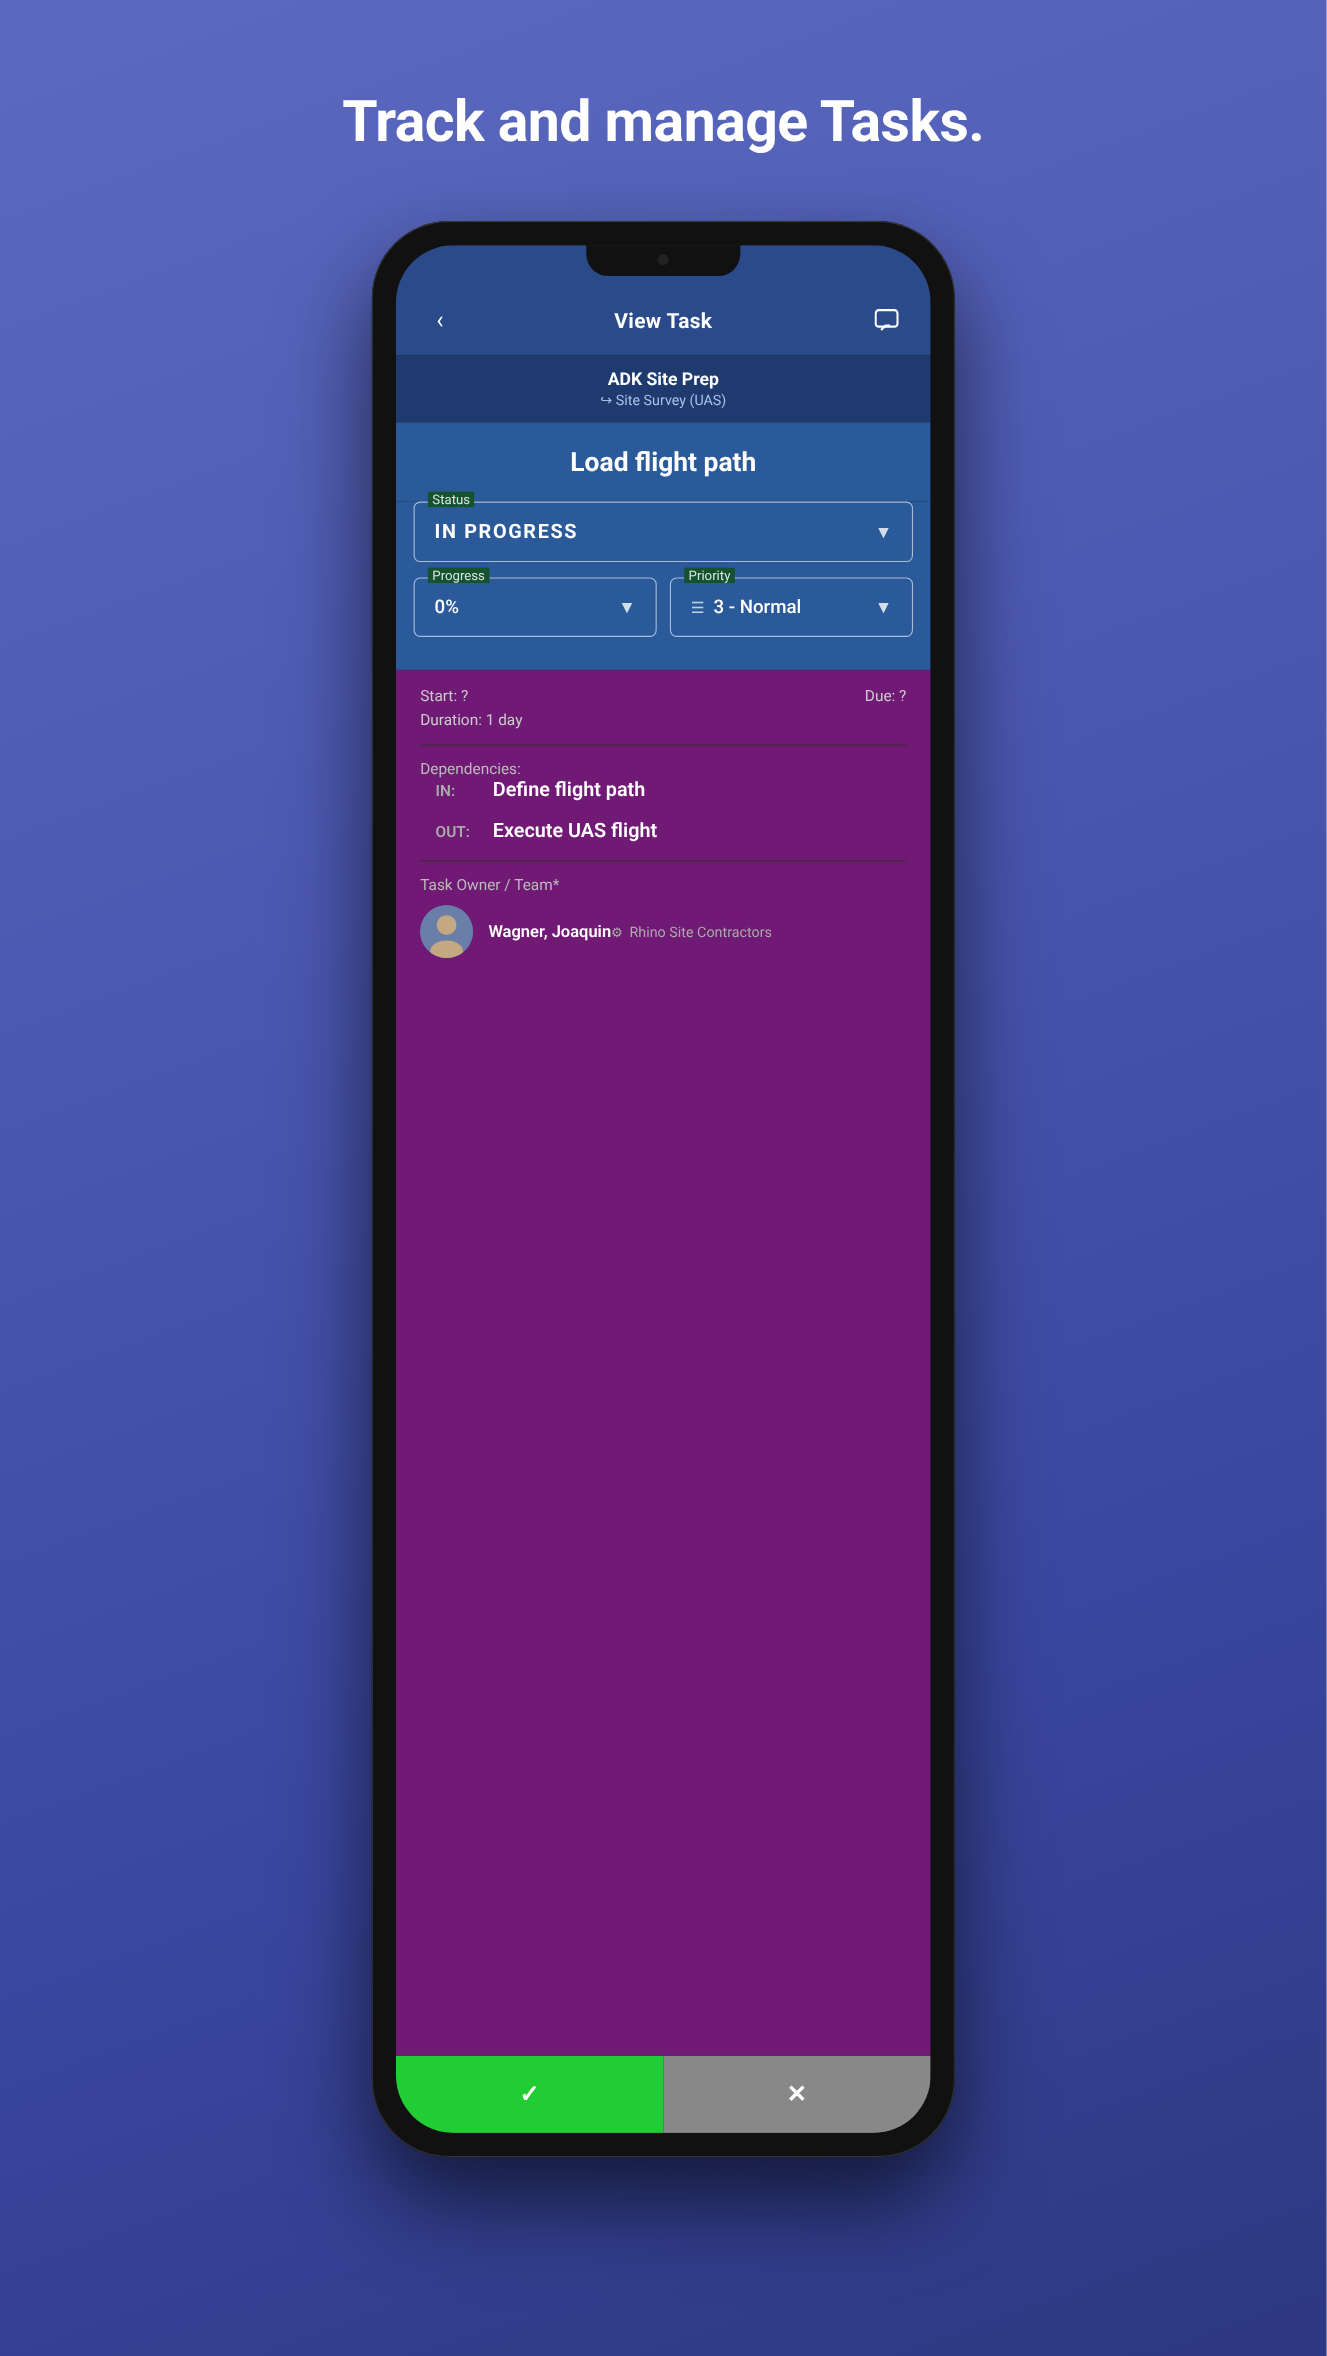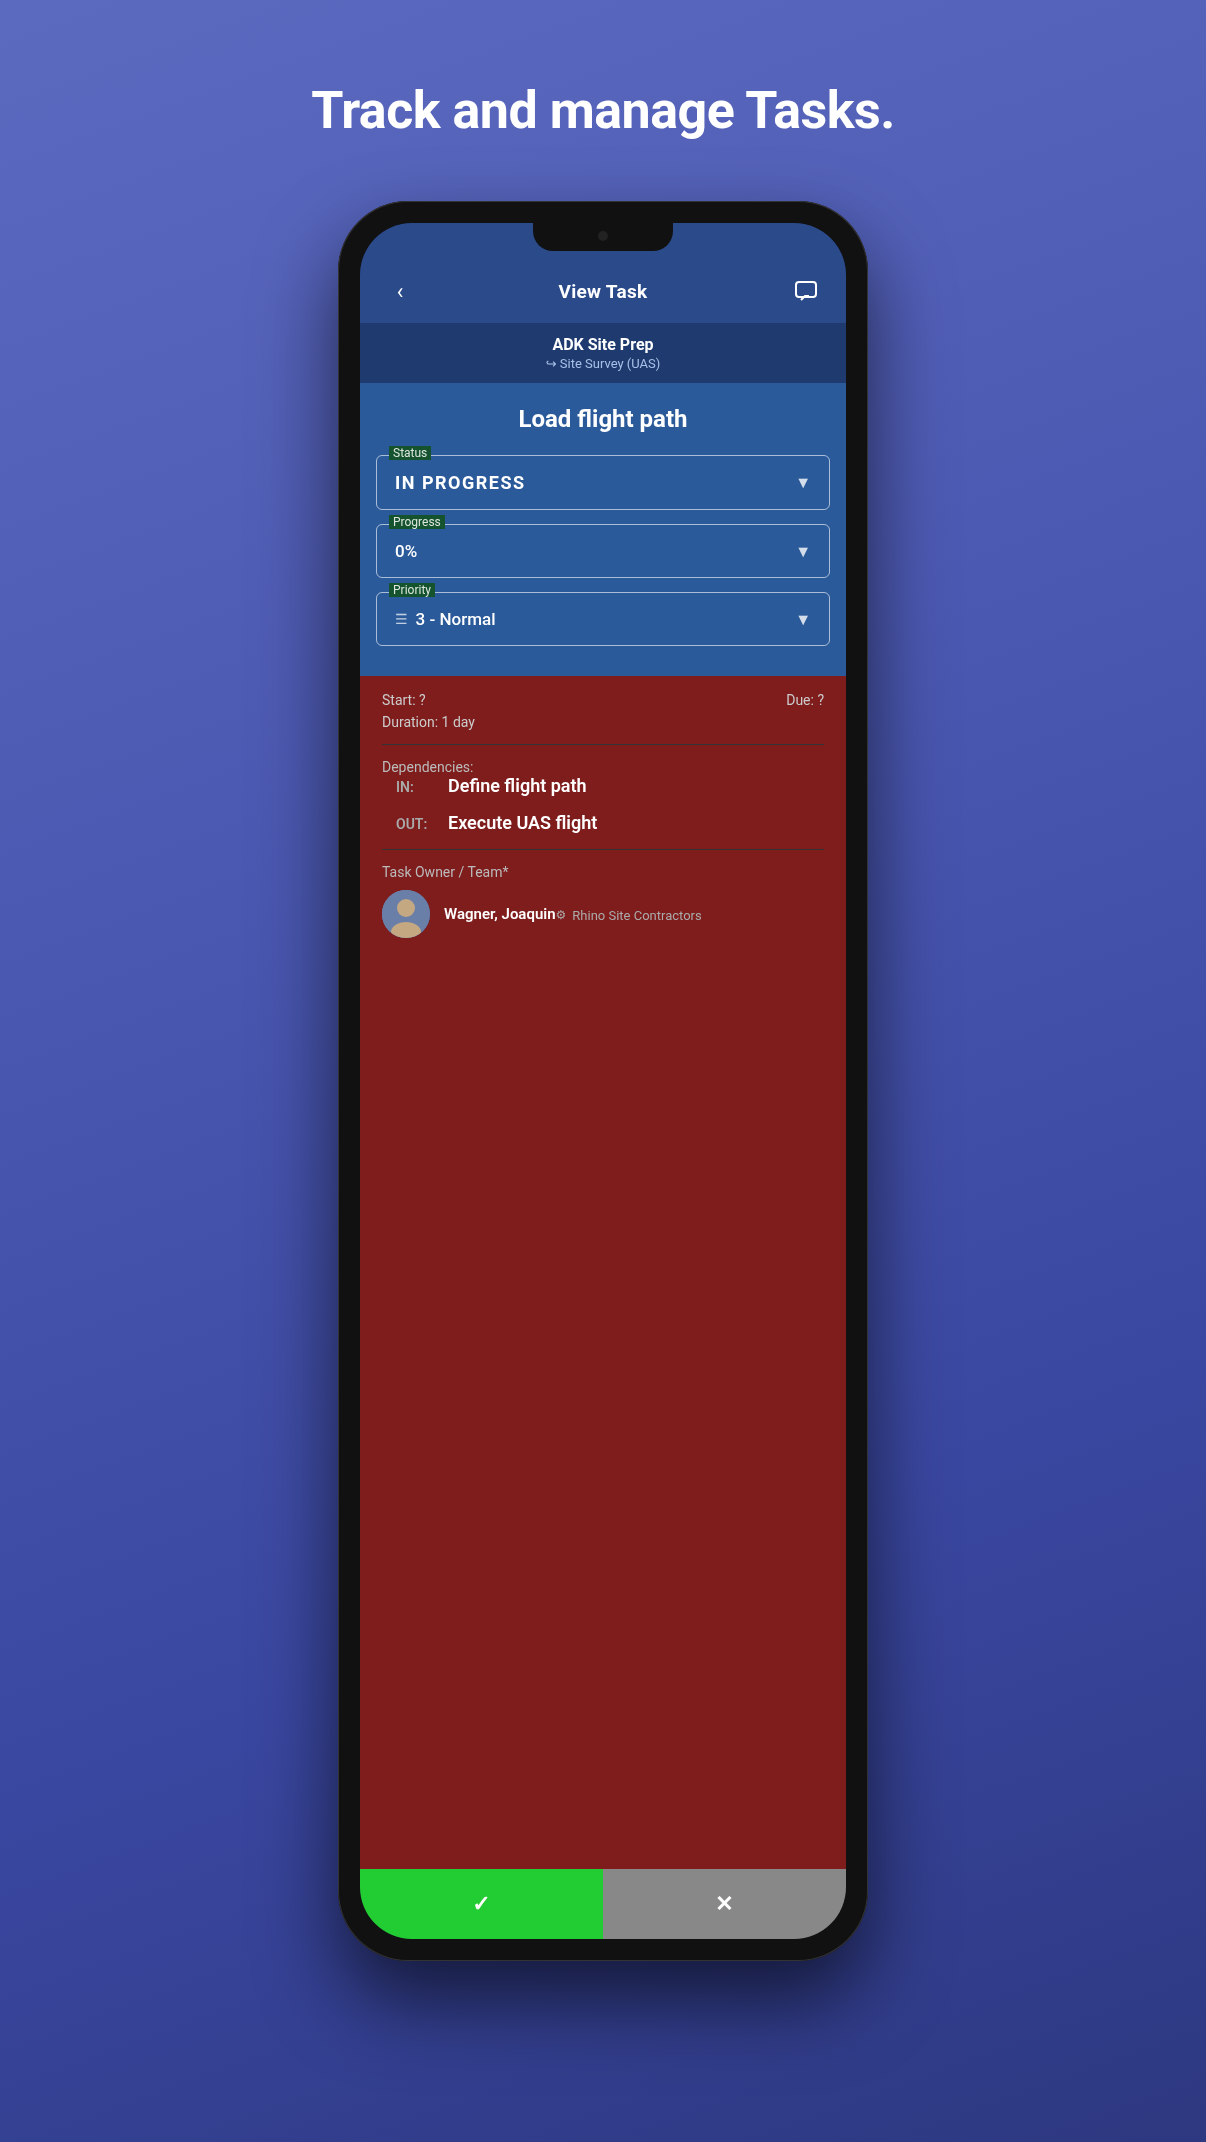--- a/index.html
+++ b/index.html
@@ -195,31 +195,30 @@
     }
 
     .priority-icon {
       margin-right: 8px;
       color: rgba(255,255,255,0.7);
       font-size: 14px;
     }
 
     .row-fields {
       display: flex;
-      gap: 0;
-      flex-direction: column;
+      gap: 12px;
     }
 
     .row-fields .field-group {
       flex: 1;
     }
 
     
     .content-area {
-      background: #7f1d1d;
+      background: #701a75;
       flex: 1;
       padding: 16px 22px;
       overflow: hidden;
     }
 
     .meta-row {
       display: flex;
       justify-content: space-between;
       margin-bottom: 6px;
     }

